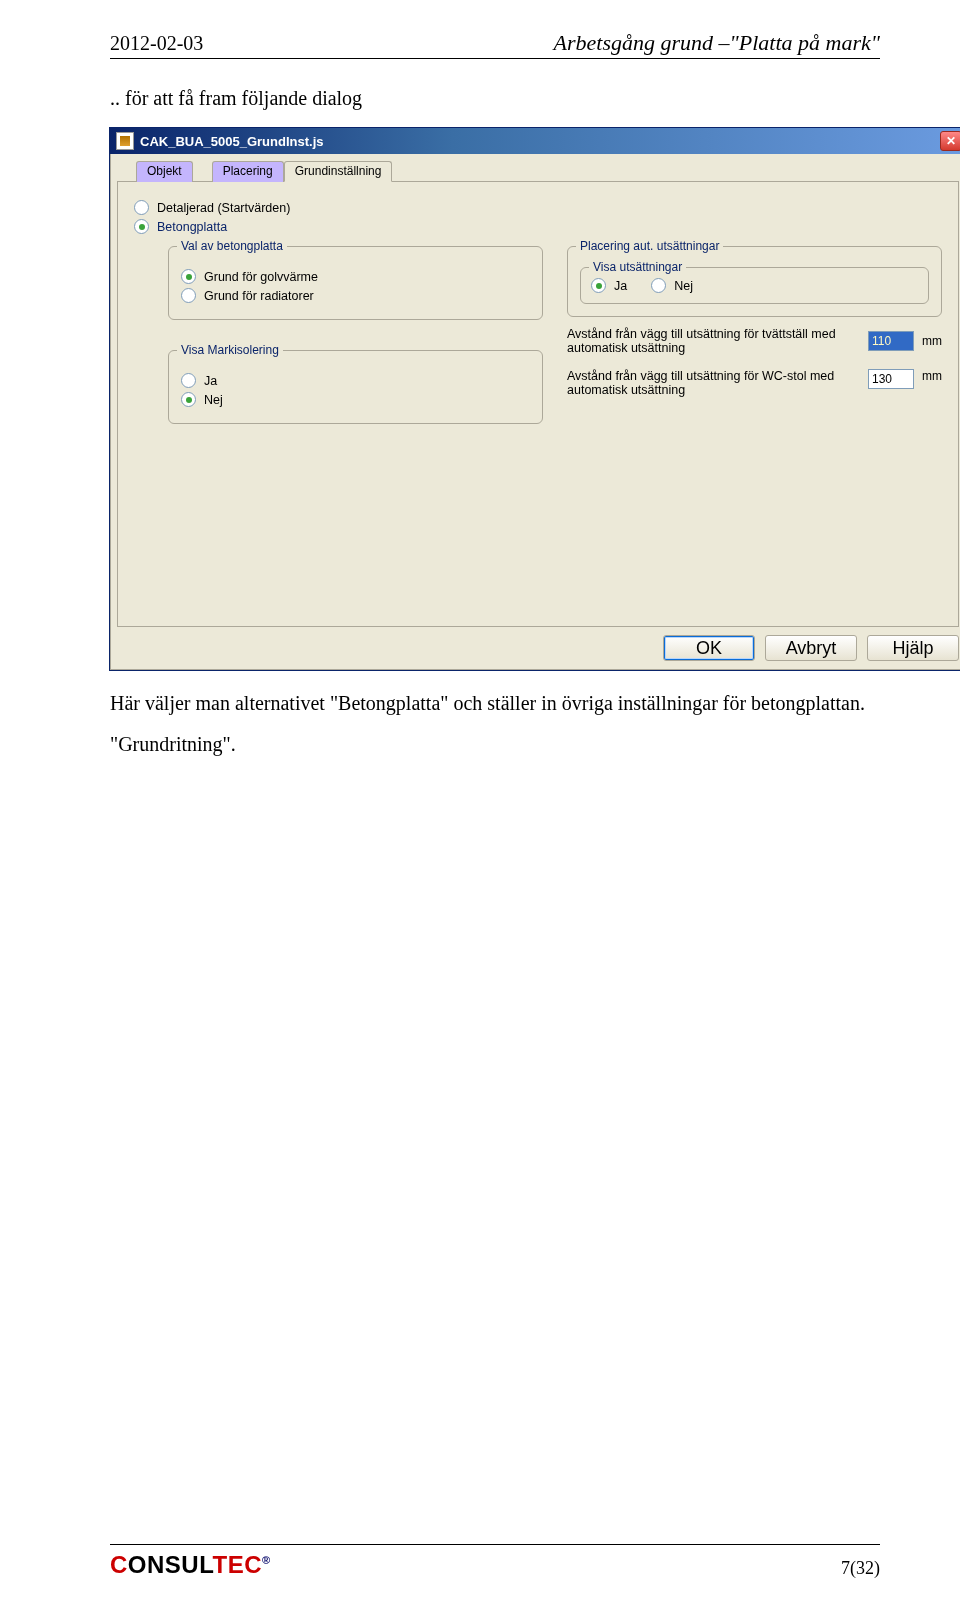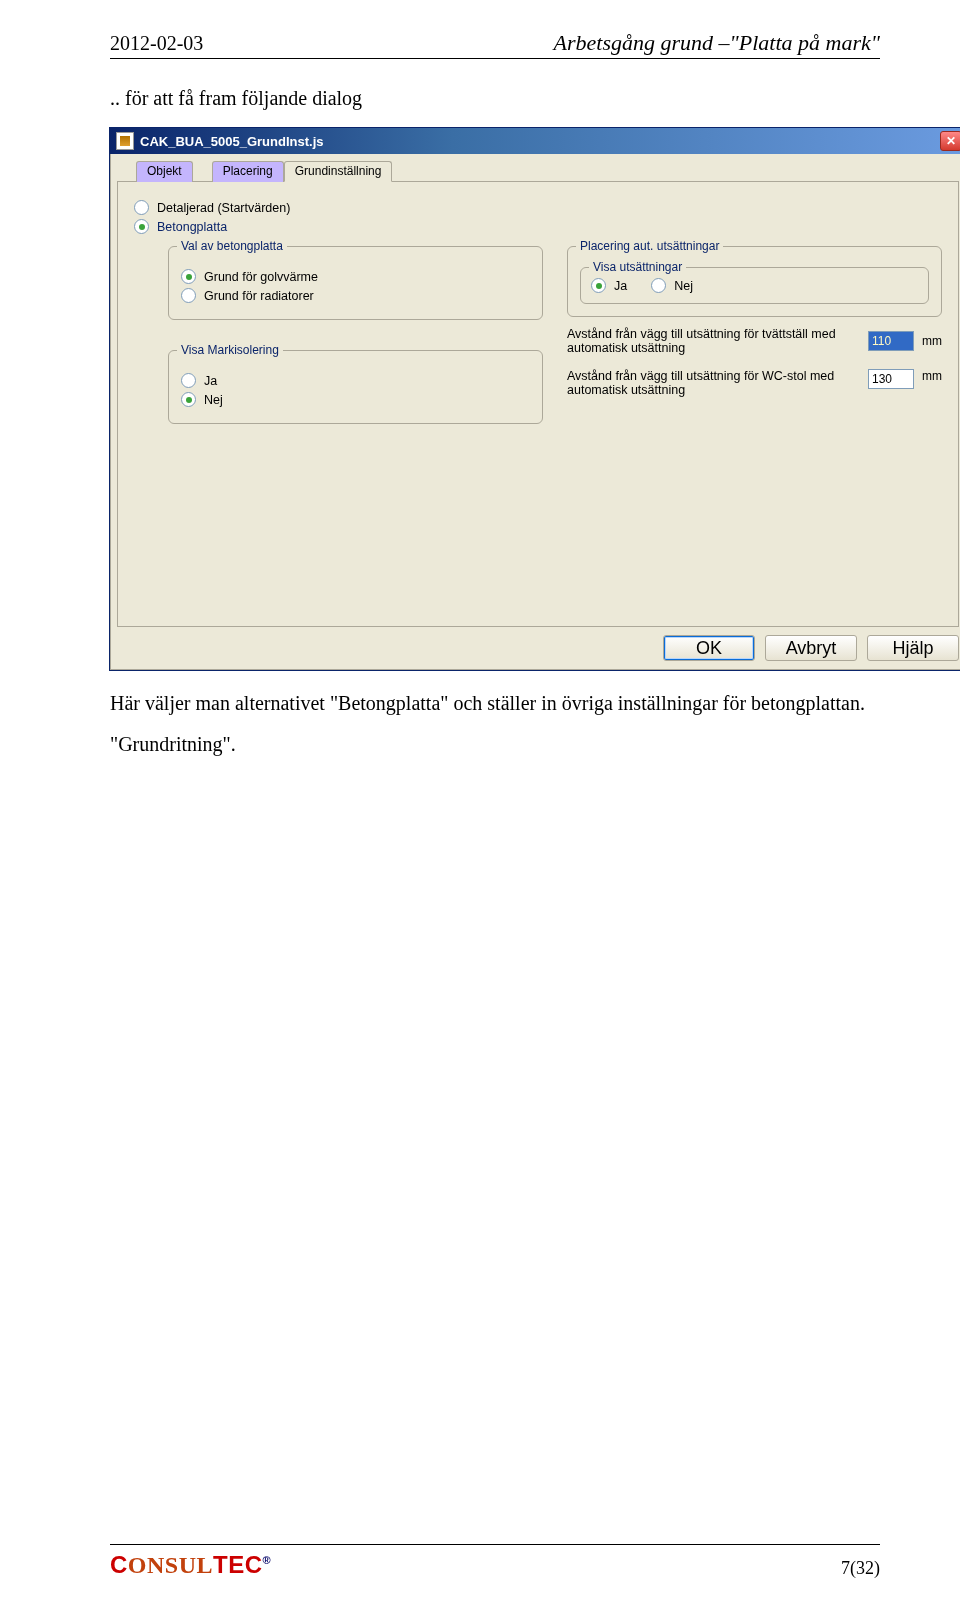--- a/index.html
+++ b/index.html
@@ -157,21 +157,21 @@
 
   .footer {
     position:absolute; left:110px; right:80px; bottom:44px;
   }
   .footer-rule { border:none; border-top:1.5px solid #000; margin:0 0 6px 0; }
   .footer-row { display:flex; justify-content:space-between; align-items:flex-end; }
   .logo {
     font-family: Arial, Helvetica, sans-serif;
     font-weight:bold; font-size:24px; letter-spacing:0.5px;
   }
-  .logo .c1{color:#c00;} .logo .c2{color:#c2410c;font-family:Liberation Serif, serif;} .logo .r{ font-size:11px; vertical-align:super; color:#006;}
+  .logo .c1{color:#c00;} .logo .c2{color:#000000;} .logo .r{ font-size:11px; vertical-align:super; color:#006;}
   .page-num { font-size:18px; }
 </style>
 </head>
 <body>
 
 <div class="page">
 
   <div class="header-row">
     <div class="header-date">2012-02-03</div>
     <div class="header-title">Arbetsgång grund –"Platta på mark"</div>

